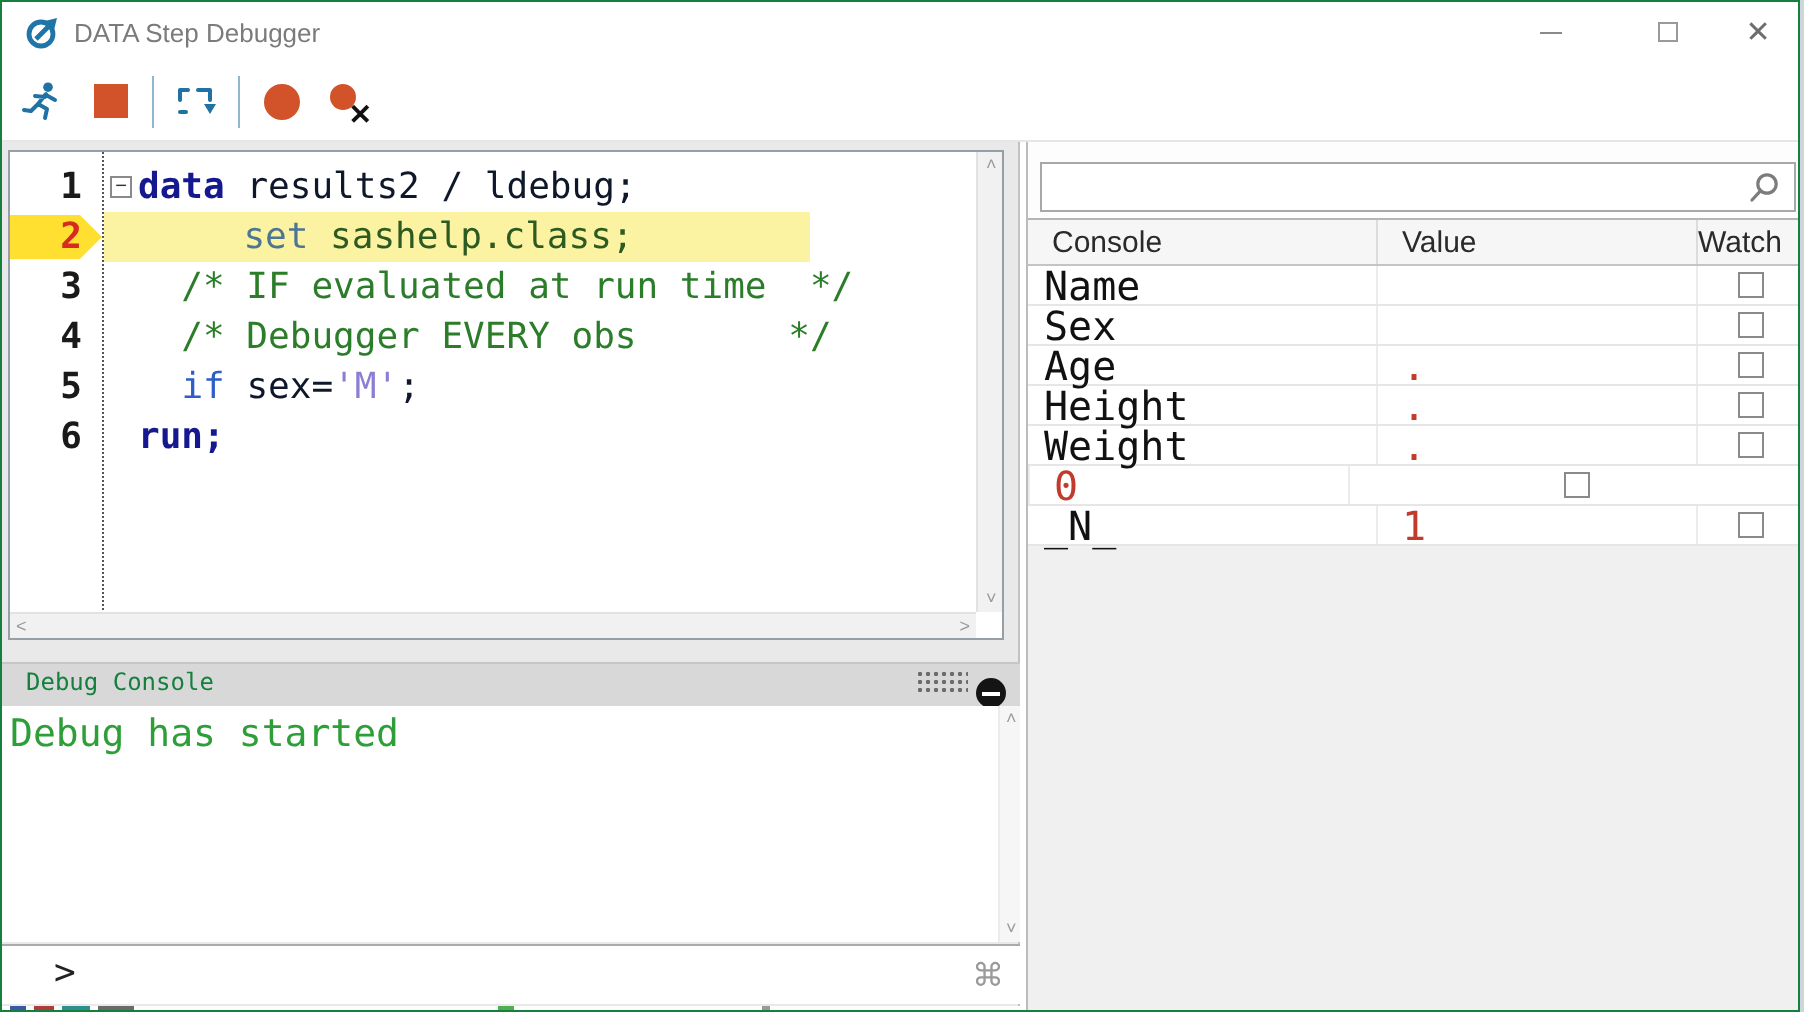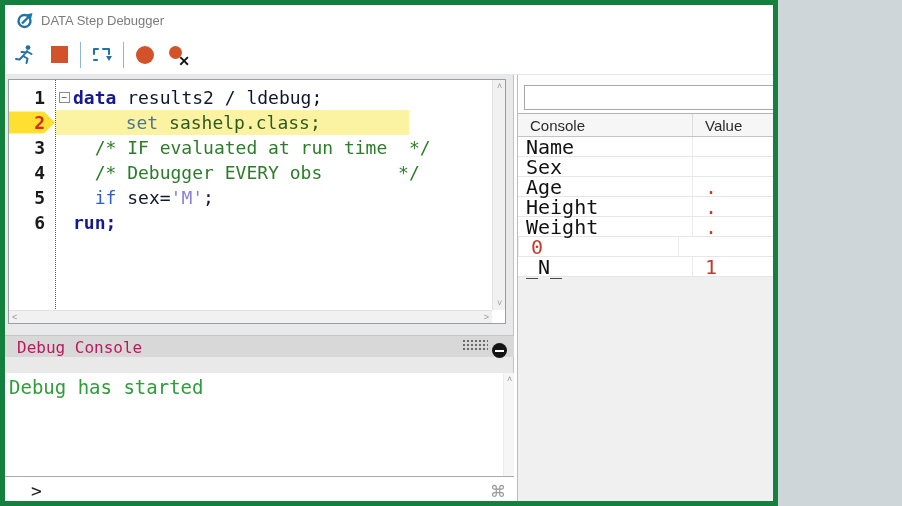--- a/index.html
+++ b/index.html
@@ -1,21 +1,21 @@
 <!DOCTYPE html>
 <html><head>
 <meta charset="utf-8">
 <style>
   * { margin:0; padding:0; box-sizing:border-box; }
   html,body { background:#cfd6da; }
   body { font-family:"Liberation Sans", sans-serif; }
 
   .window {
-    position:relative; width:778px; height:506px;
-    background:#ffffff; border:5px solid #15803d; overflow:hidden;
+    position:relative; width:900px; height:506px;
+    background:#ffffff; border:1px solid #15803d; overflow:hidden;
   }
 
   
   .titlebar { position:absolute; left:0; top:0; width:900px; height:30px; background:#fff; }
   .app-icon { position:absolute; left:11px; top:7px; width:17px; height:17px; }
   .title-text { position:absolute; left:36px; top:8px; font-size:13px; color:#7b7b7b; }
   .winbtn { position:absolute; top:0; width:34px; height:30px; display:flex; align-items:center; justify-content:center; color:#6e6e6e; }
   .btn-min { left:757px; } .btn-max { left:816px; } .btn-close { left:861px; font-size:15px; }
   .glyph-min { width:11px; height:1px; background:#8a8a8a; }
   .glyph-max { width:10px; height:10px; border:1px solid #9a9a9a; }
@@ -48,27 +48,27 @@
   .tk-comment { color:#2c7d2a; }
   .tk-ifkw { color:#2d5ec9; }
   .tk-str { color:#8b7fd4; }
   .tk-plain { color:#0f172a; }
 
   .vscroll { position:absolute; right:0; top:0; width:13px; height:230px; background:#f1f1f1; border-left:1px solid #e2e2e2; }
   .hscroll { position:absolute; right:13px; bottom:0; left:0; height:13px; background:#f1f1f1; border-top:1px solid #e2e2e2; }
   .sarrow { position:absolute; color:#9a9a9a; font-size:9px; line-height:9px; }
 
   .console-header { position:absolute; left:0; top:260px; width:509px; height:22px; background:#d8d8d8; border-top:1px solid #c6c6c6; }
-  .console-title { position:absolute; left:12px; top:2px; font-family:"DejaVu Sans Mono", monospace; font-size:16px; color:#be185d; }
+  .console-title { position:absolute; left:12px; top:2px; font-family:"DejaVu Sans Mono", monospace; font-size:12px; color:#15803d; }
   .grip-dots { position:absolute; right:26px; top:3px; width:26px; height:12px;
     background-image:radial-gradient(#6b6b6b 1px, transparent 1.2px); background-size:4px 4px; }
   .collapse-btn { position:absolute; right:7px; top:7px; width:15px; height:15px; border-radius:50%; background:#141414; }
   .collapse-btn::after { content:""; position:absolute; left:3px; top:6.5px; width:9px; height:2px; background:#fff; }
 
-  .console-body { position:absolute; left:0; top:298px; width:509px; height:118px; background:#fff;text-decoration:underline; }
+  .console-body { position:absolute; left:0; top:282px; width:509px; height:118px; background:#fff;text-decoration:underline; }
   .console-out { position:absolute; left:4px; top:3px; font-family:"DejaVu Sans Mono", monospace; font-size:19px; color:#2e9e38; }
   .vscroll2 { position:absolute; right:0; top:0; width:11px; height:100%; background:#f6f6f6; border-left:1px solid #ececec; }
 
   .prompt-row { position:absolute; left:0; top:401px; width:509px; height:30px; background:#fff; border-top:1px solid #ababab; }
   .prompt-char { position:absolute; left:26px; top:3px; font-family:"DejaVu Sans Mono", monospace; font-size:18px; color:#222; }
   .cmd-icon { position:absolute; right:8px; top:5px; font-size:16px; color:#9a9a9a; }
 
   .sliver { position:absolute; left:0; top:432px; width:509px; height:3px; background:#fdfdfd; }
   .sliver span { position:absolute; top:0; height:3px; }
 

